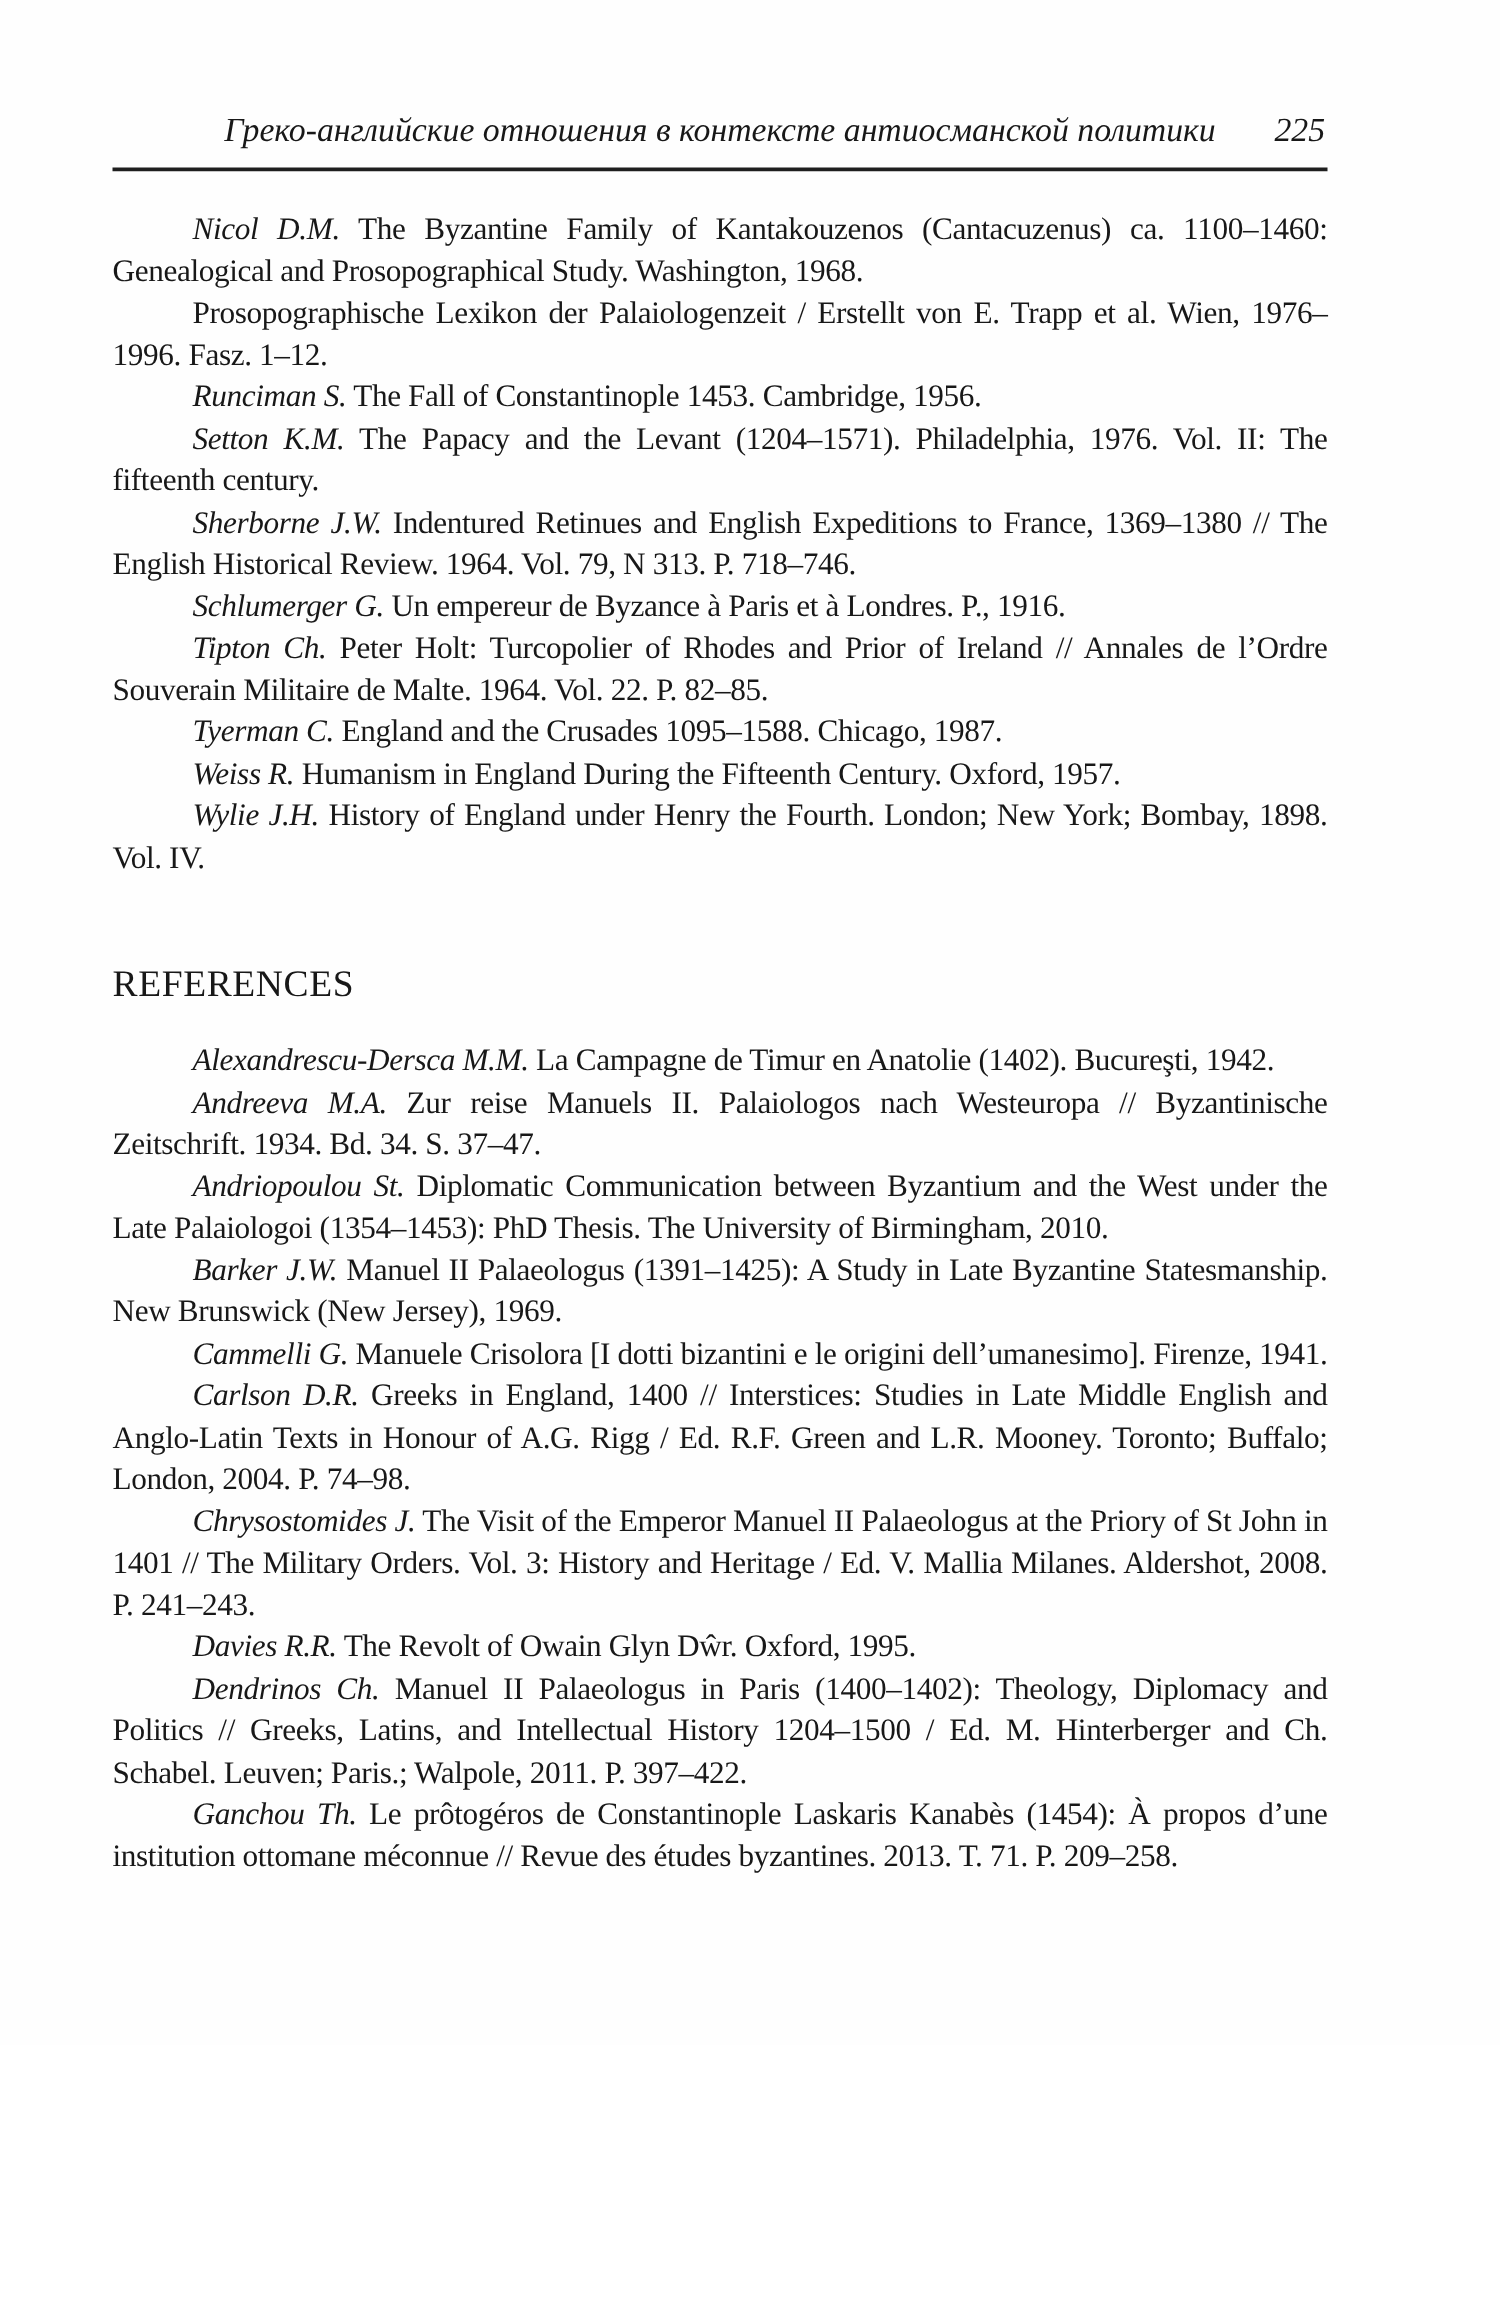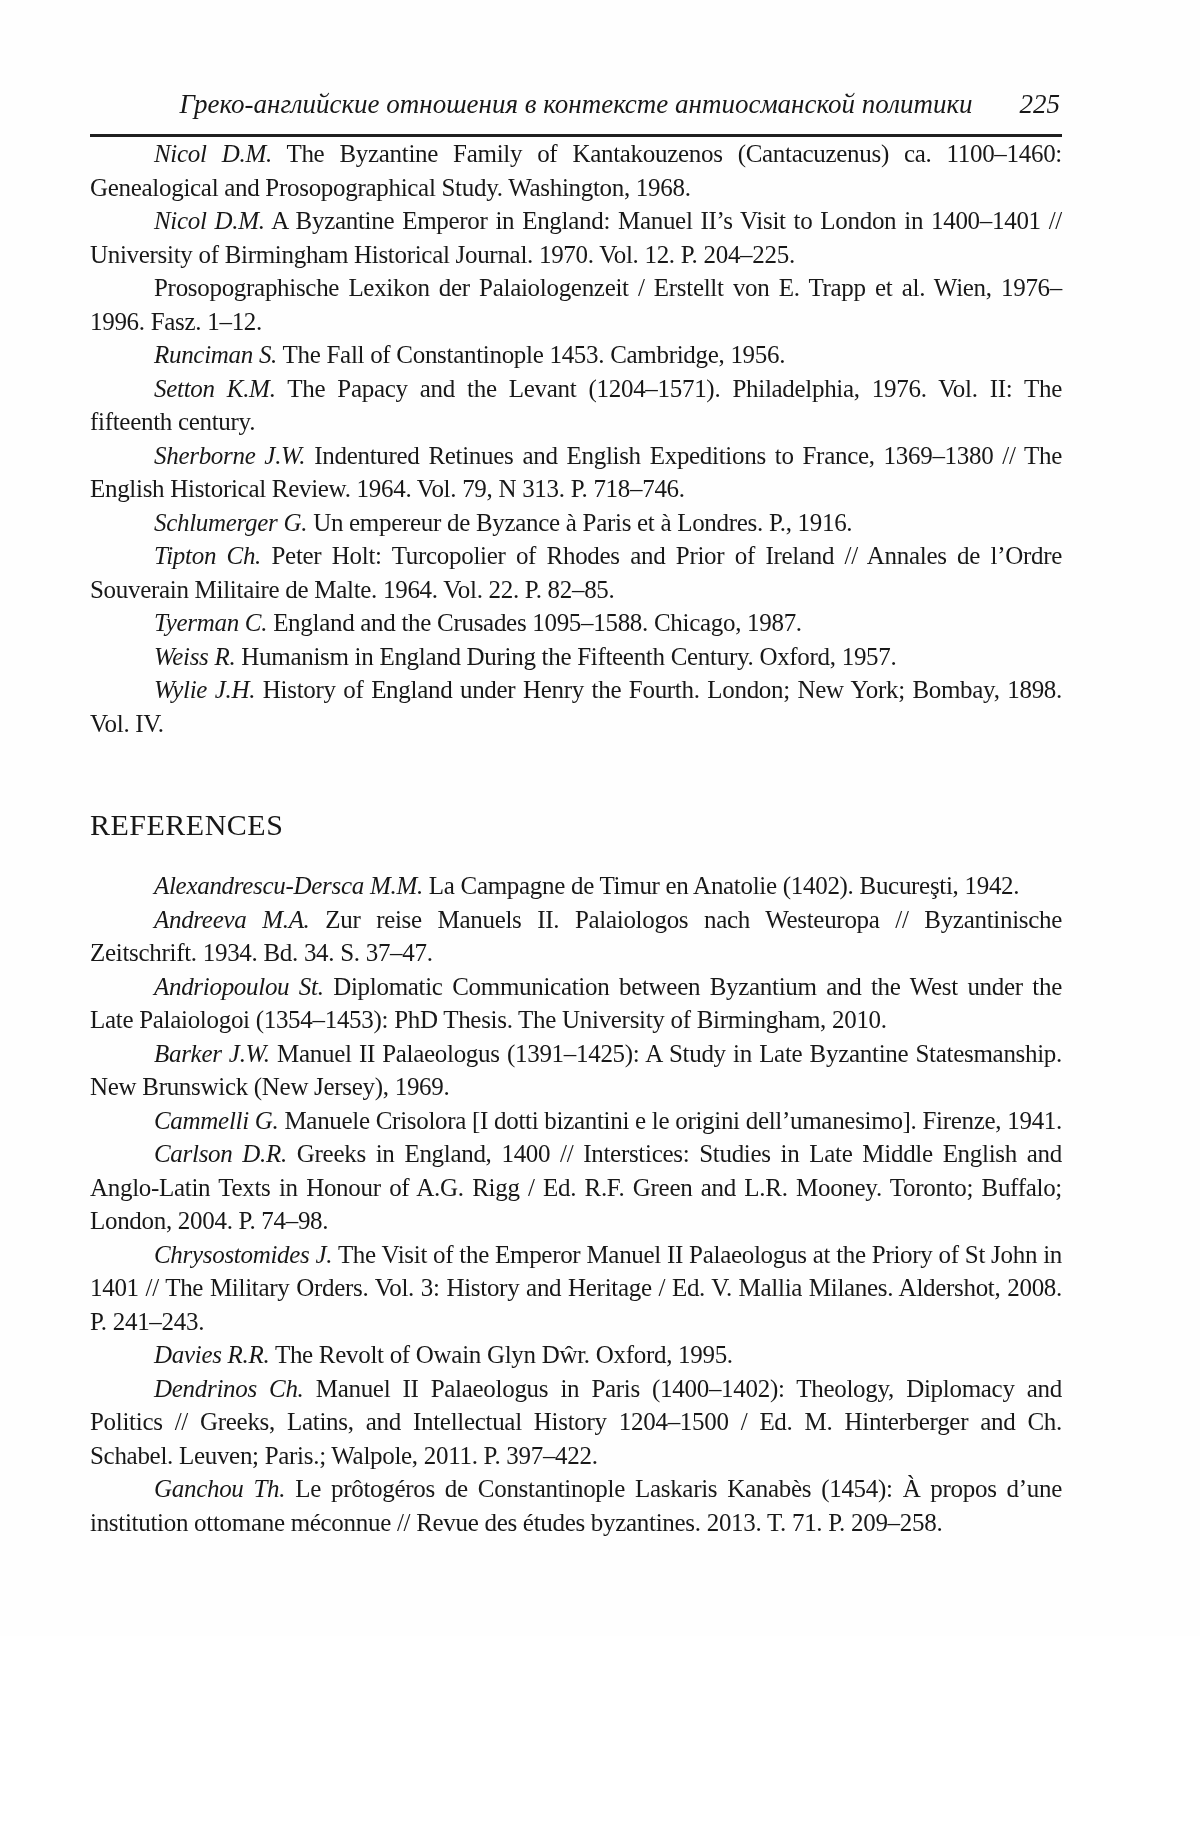--- a/index.html
+++ b/index.html
@@ -35,21 +35,21 @@
     position: absolute;
     right: 2px;
     top: 0;
     font-style: italic;
   }
   .head-rule {
     border-bottom: 3px solid #1f1f1f;
     margin-top: 14px;
     height: 0;
   }
-  .bib-section { }
+  .bib-section { margin-top: 30px; }
   p.entry {
     margin: 0;
     padding: 0;
     text-align: justify;
     text-indent: 64px;
     font-size: 25px;
     line-height: 33.5px;
     letter-spacing: -0.3px;
   }
   p.entry .au { font-style: italic; }
@@ -69,21 +69,20 @@
   <div class="content">
 
     <div class="running-head-row">
       <span class="running-head">Греко-английские отношения в контексте антиосманской политики</span>
       <span class="page-number">225</span>
     </div>
     <div class="head-rule"></div>
 
     <section class="bib-section">
       <p class="entry"><span class="au">Nicol D.M.</span><span class="tx"> The Byzantine Family of Kantakouzenos (Cantacuzenus) ca. 1100–1460: Genealogical and Prosopographical Study. Washington, 1968.</span></p>
-      <p class="entry"><span class="au">Nicol D.M.</span><span class="tx"> A Byzantine Emperor in England: Manuel II’s Visit to London in 1400–1401 // University of Birmingham Historical Journal. 1970. Vol. 12. P. 204–225.</span></p>
       <p class="entry"><span class="au"></span><span class="tx">Prosopographische Lexikon der Palaiologenzeit / Erstellt von E. Trapp et al. Wien, 1976–1996. Fasz. 1–12.</span></p>
       <p class="entry"><span class="au">Runciman S.</span><span class="tx"> The Fall of Constantinople 1453. Cambridge, 1956.</span></p>
       <p class="entry"><span class="au">Setton K.M.</span><span class="tx"> The Papacy and the Levant (1204–1571). Philadelphia, 1976. Vol. II: The fifteenth century.</span></p>
       <p class="entry"><span class="au">Sherborne J.W.</span><span class="tx"> Indentured Retinues and English Expeditions to France, 1369–1380 // The English Historical Review. 1964. Vol. 79, N 313. P. 718–746.</span></p>
       <p class="entry"><span class="au">Schlumerger G.</span><span class="tx"> Un empereur de Byzance à Paris et à Londres. P., 1916.</span></p>
       <p class="entry"><span class="au">Tipton Ch.</span><span class="tx"> Peter Holt: Turcopolier of Rhodes and Prior of Ireland // Annales de l’Ordre Souverain Militaire de Malte. 1964. Vol. 22. P. 82–85.</span></p>
       <p class="entry"><span class="au">Tyerman C.</span><span class="tx"> England and the Crusades 1095–1588. Chicago, 1987.</span></p>
       <p class="entry"><span class="au">Weiss R.</span><span class="tx"> Humanism in England During the Fifteenth Century. Oxford, 1957.</span></p>
       <p class="entry"><span class="au">Wylie J.H.</span><span class="tx"> History of England under Henry the Fourth. London; New York; Bombay, 1898. Vol. IV.</span></p>
     </section>

